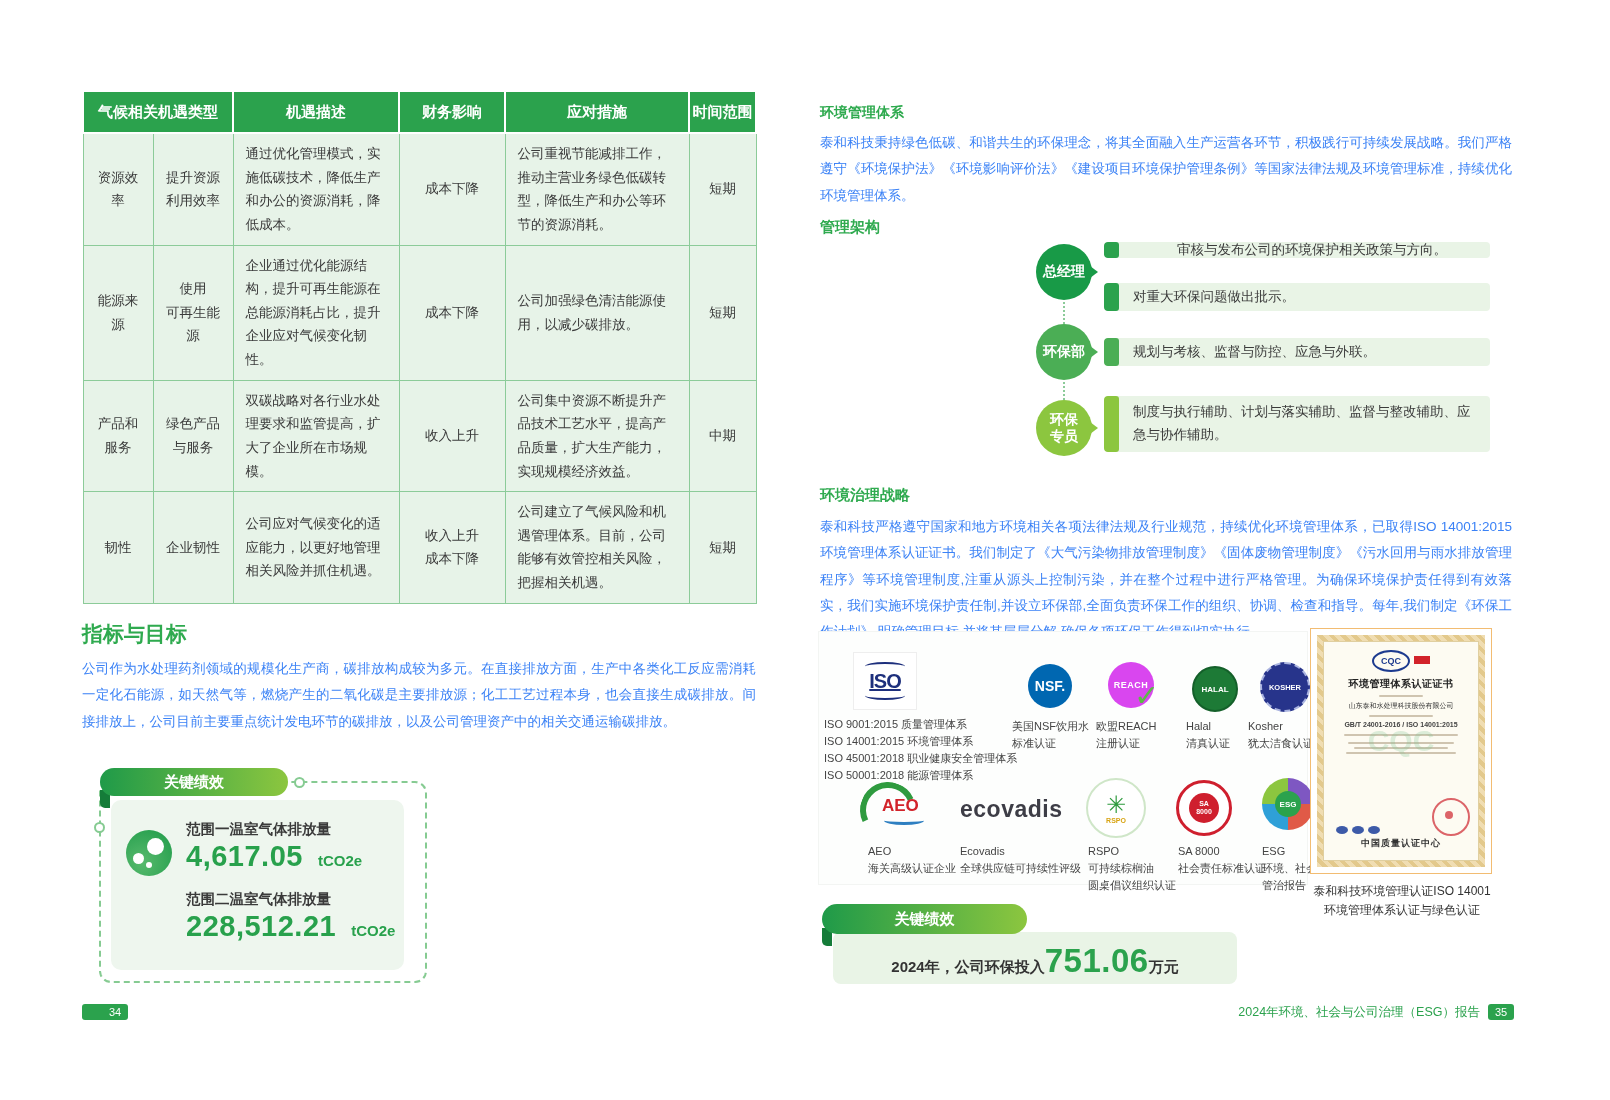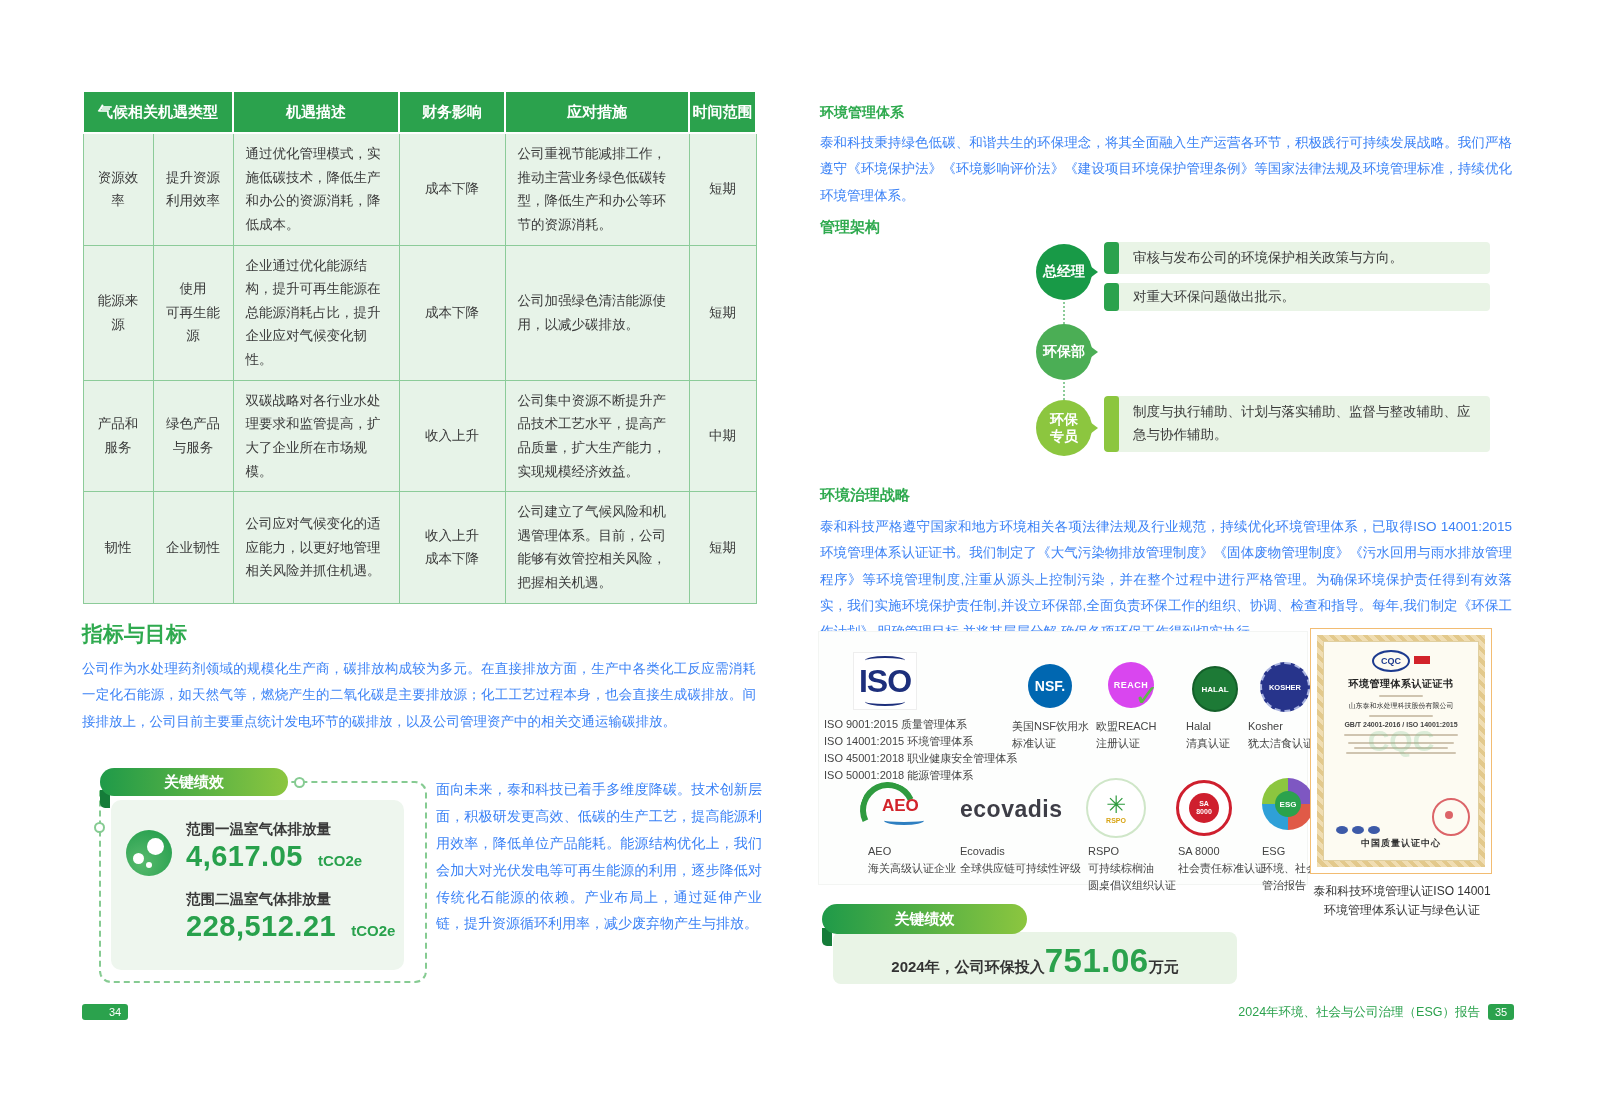--- a/index.html
+++ b/index.html
@@ -42,21 +42,21 @@
   .dotline{position:absolute;width:0;border-left:2px dotted #8ccb99;}
   .org-bar{position:absolute;left:1104px;width:386px;background:#e9f4e6;border-radius:4px;display:flex;align-items:stretch;overflow:hidden;}
   .org-bar .tab{flex:none;width:15px;border-radius:3px;}
   .org-bar .txt{flex:1;display:flex;align-items:center;padding:4px 14px;font-size:13.5px;color:#3a3a3a;line-height:1.7;}
 
   
   .badge-panel{position:absolute;left:818px;top:631px;width:488px;height:252px;background:#fdfefd;border:1px solid #f3f5f3;}
   .cap{position:absolute;font-size:11px;line-height:1.55;color:#444;white-space:pre-line;}
   .iso-box{position:absolute;left:853px;top:652px;width:62px;height:56px;background:#fff;border:1px solid #eee;
            display:flex;flex-direction:column;align-items:center;justify-content:center;}
-  .iso-word{color:#1d2f7c;font-weight:bold;font-size:32px;letter-spacing:-1px;line-height:1;}
+  .iso-word{color:#1d2f7c;font-weight:bold;font-size:20px;letter-spacing:-1px;line-height:1;text-decoration:underline;}
   .iso-arc{width:40px;height:7px;border-top:2px solid #1d2f7c;border-radius:50%;}
   .iso-arc.b{border-top:0;border-bottom:2px solid #1d2f7c;}
   .circ{position:absolute;border-radius:50%;display:flex;align-items:center;justify-content:center;color:#fff;font-weight:bold;text-align:center;}
   .check{position:absolute;color:#5cb947;font-size:30px;font-weight:bold;z-index:2;}
   .ecvd{position:absolute;font-size:23px;font-weight:bold;color:#3d3d46;letter-spacing:.5px;}
   .aeo{position:absolute;width:70px;height:52px;}
   .aeo .swirl{position:absolute;left:0;top:2px;width:44px;height:44px;border:6px solid transparent;border-left:6px solid #2f9b3f;border-top:6px solid #2f9b3f;border-radius:50%;transform:rotate(20deg);}
   .aeo .word{position:absolute;left:22px;top:16px;color:#d2232a;font-size:17px;font-weight:bold;}
   .aeo .wave{position:absolute;left:24px;top:36px;width:40px;height:6px;border-bottom:3px solid #2e7fc1;border-radius:50%;}
   .rspo{position:absolute;width:56px;height:56px;border-radius:50%;border:2px solid #cfe6c8;background:#fff;
@@ -177,46 +177,49 @@
   </div>
   <div class="kpi-label" style="top:820px;">范围一温室气体排放量</div>
   <div class="kpi-value" style="top:840px;">
     <span class="num">4,617.05</span><span class="unit">tCO2e</span>
   </div>
   <div class="kpi-label" style="top:890px;">范围二温室气体排放量</div>
   <div class="kpi-value" style="top:910px;">
     <span class="num">228,512.21</span><span class="unit">tCO2e</span>
   </div>
 
-  <div class="para" style="left:436px;top:776px;width:326px;font-size:14px;line-height:1.92;">面向未来，泰和科技已着手多维度降碳。技术创新层面，积极研发更高效、低碳的生产工艺，提高能源利用效率，降低单位产品能耗。能源结构优化上，我们会加大对光伏发电等可再生能源的利用，逐步降低对传统化石能源的依赖。产业布局上，通过延伸产业链，提升资源循环利用率，减少废弃物产生与排放。</div>
 
   <div class="page-badge" style="left:82px;top:1004px;padding-left:27px;">34</div>
 
   <div class="h1" style="left:820px;top:104px;font-size:14px;">环境管理体系</div>
   <div class="para" style="left:820px;top:130px;width:692px;">泰和科技秉持绿色低碳、和谐共生的环保理念，将其全面融入生产运营各环节，积极践行可持续发展战略。我们严格遵守《环境保护法》《环境影响评价法》《建设项目环境保护管理条例》等国家法律法规及环境管理标准，持续优化环境管理体系。</div>
 
   <div class="h2" style="left:820px;top:218px;">管理架构</div>
 
   <div class="org-circle pre" style="left:1036px;top:244px;background:#189a47;">总经理</div>
   <div class="org-tail" style="left:1090px;top:266px;border-left:8px solid #189a47;"></div>
   <div class="dotline" style="left:1063px;top:302px;height:22px;"></div>
   <div class="org-circle pre" style="left:1036px;top:324px;background:#4bae55;">环保部</div>
   <div class="org-tail" style="left:1090px;top:346px;border-left:8px solid #4bae55;"></div>
   <div class="dotline" style="left:1063px;top:382px;height:18px;"></div>
   <div class="org-circle pre" style="left:1036px;top:400px;background:#8cc63f;">环保
 专员</div>
   <div class="org-tail" style="left:1090px;top:422px;border-left:8px solid #8cc63f;"></div>
 
-  <div class="org-bar" style="top:242px;height:32px;">
+  <div class="org-bar" style="top:242px;height:16px;gap:44px;">
     <span class="tab" style="background:#2ba24d;"></span>
     <span class="txt">审核与发布公司的环境保护相关政策与方向。</span>
   </div>
   <div class="org-bar" style="top:283px;height:28px;">
     <span class="tab" style="background:#2ba24d;"></span>
     <span class="txt">对重大环保问题做出批示。</span>
+  </div>
+  <div class="org-bar" style="top:338px;height:28px;">
+    <span class="tab" style="background:#4bae55;"></span>
+    <span class="txt">规划与考核、监督与防控、应急与外联。</span>
   </div>
   <div class="org-bar" style="top:396px;height:56px;">
     <span class="tab" style="background:#8cc63f;"></span>
     <span class="txt">制度与执行辅助、计划与落实辅助、监督与整改辅助、应急与协作辅助。</span>
   </div>
 
   <div class="h2" style="left:820px;top:486px;">环境治理战略</div>
   <div class="para" style="left:820px;top:514px;width:692px;">泰和科技严格遵守国家和地方环境相关各项法律法规及行业规范，持续优化环境管理体系，已取得ISO 14001:2015环境管理体系认证证书。我们制定了《大气污染物排放管理制度》《固体废物管理制度》《污水回用与雨水排放管理程序》等环境管理制度,注重从源头上控制污染，并在整个过程中进行严格管理。为确保环境保护责任得到有效落实，我们实施环境保护责任制,并设立环保部,全面负责环保工作的组织、协调、检查和指导。每年,我们制定《环保工作计划》,明确管理目标,并将其层层分解,确保各项环保工作得到切实执行。</div>
 
   <div class="badge-panel"></div>

